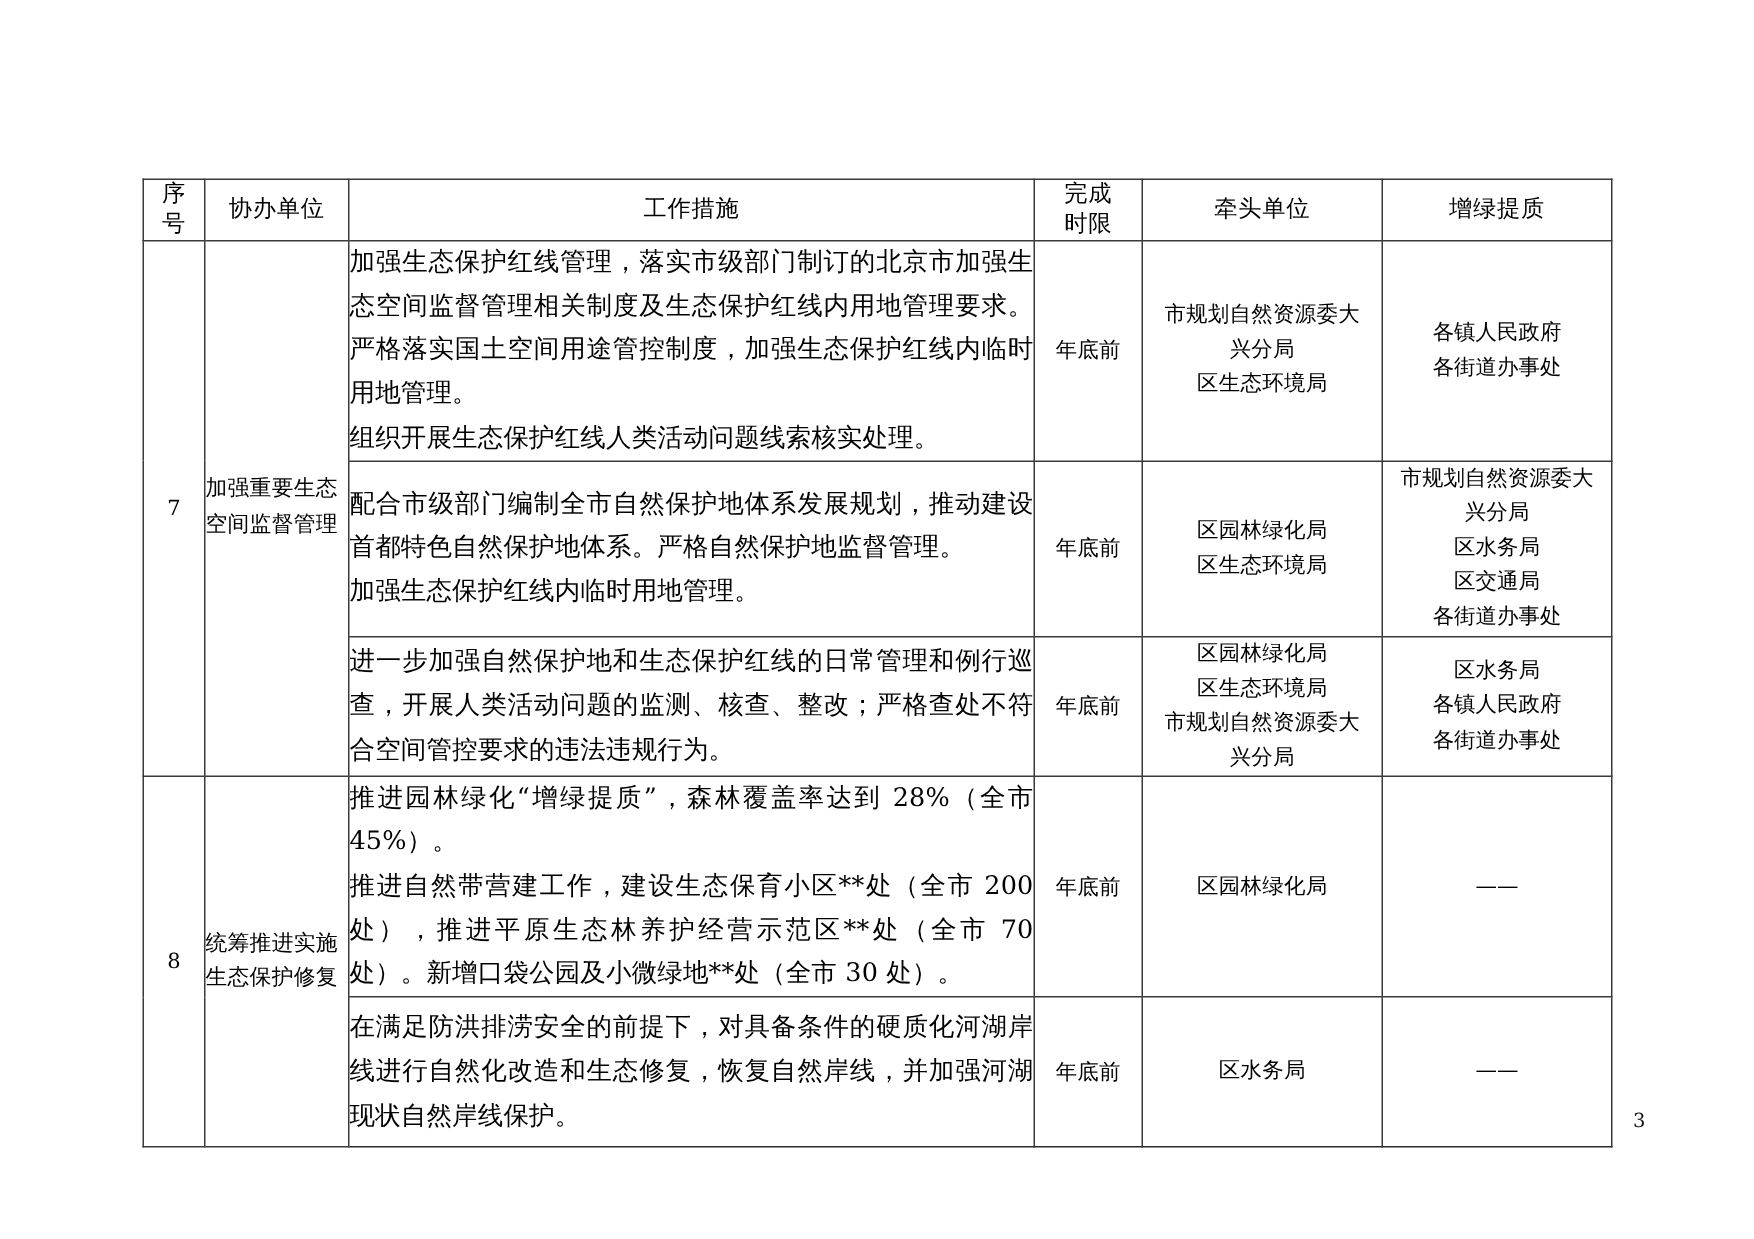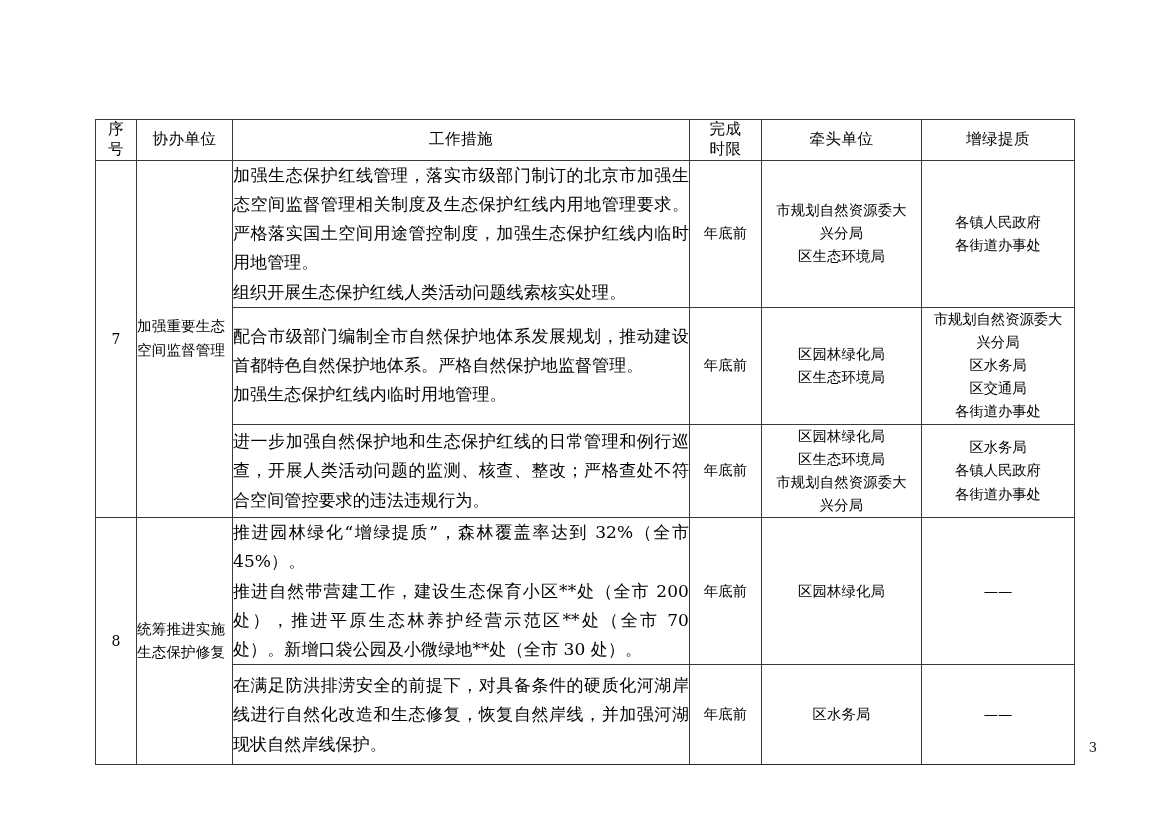--- a/index.html
+++ b/index.html
@@ -209,21 +209,21 @@
             <td class="cell-coop">
               <span class="ln dash">区水务局</span>
               <span class="ln dash">各镇人民政府</span>
               <span class="ln dash">各街道办事处</span>
             </td>
           </tr>
           <tr class="group-start" style="height: 125px;">
             <td class="cell-seq" rowspan="2">8</td>
             <td class="cell-task" rowspan="2">统筹推进实施生态保护修复</td>
             <td class="cell-measure">
-              <span class="ln">推进园林绿化“增绿提质”，森林覆盖率达到 32%（全市 45%）。</span>
+              <span class="ln">推进园林绿化“增绿提质”，森林覆盖率达到 28%（全市 45%）。</span>
               <span class="ln">推进自然带营建工作，建设生态保育小区**处（全市 200 处），推进平原生态林养护经营示范区**处（全市 70 处）。新增口袋公园及小微绿地**处（全市 30 处）。</span>
             </td>
             <td class="cell-deadline">年底前</td>
             <td class="cell-lead">
               <span class="ln">区园林绿化局</span>
             </td>
             <td class="cell-coop">
               <span class="ln dash">——</span>
             </td>
           </tr>

